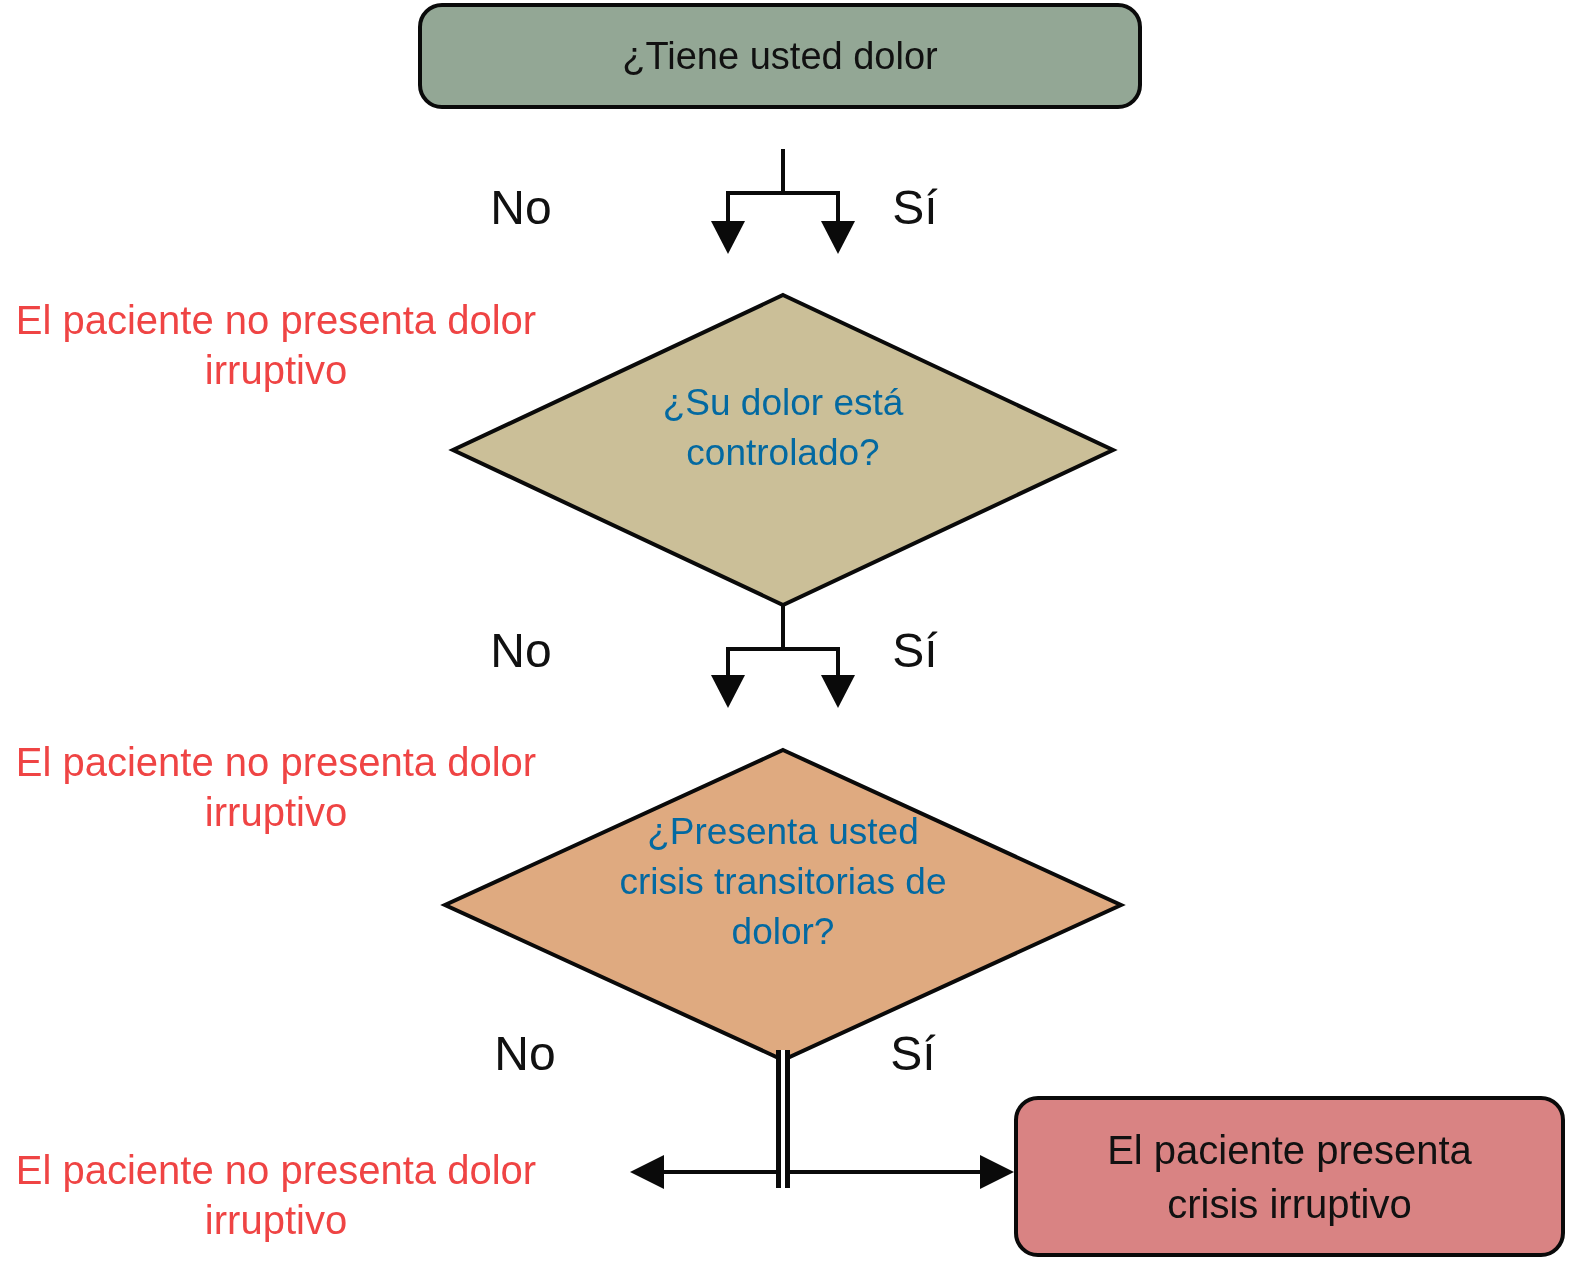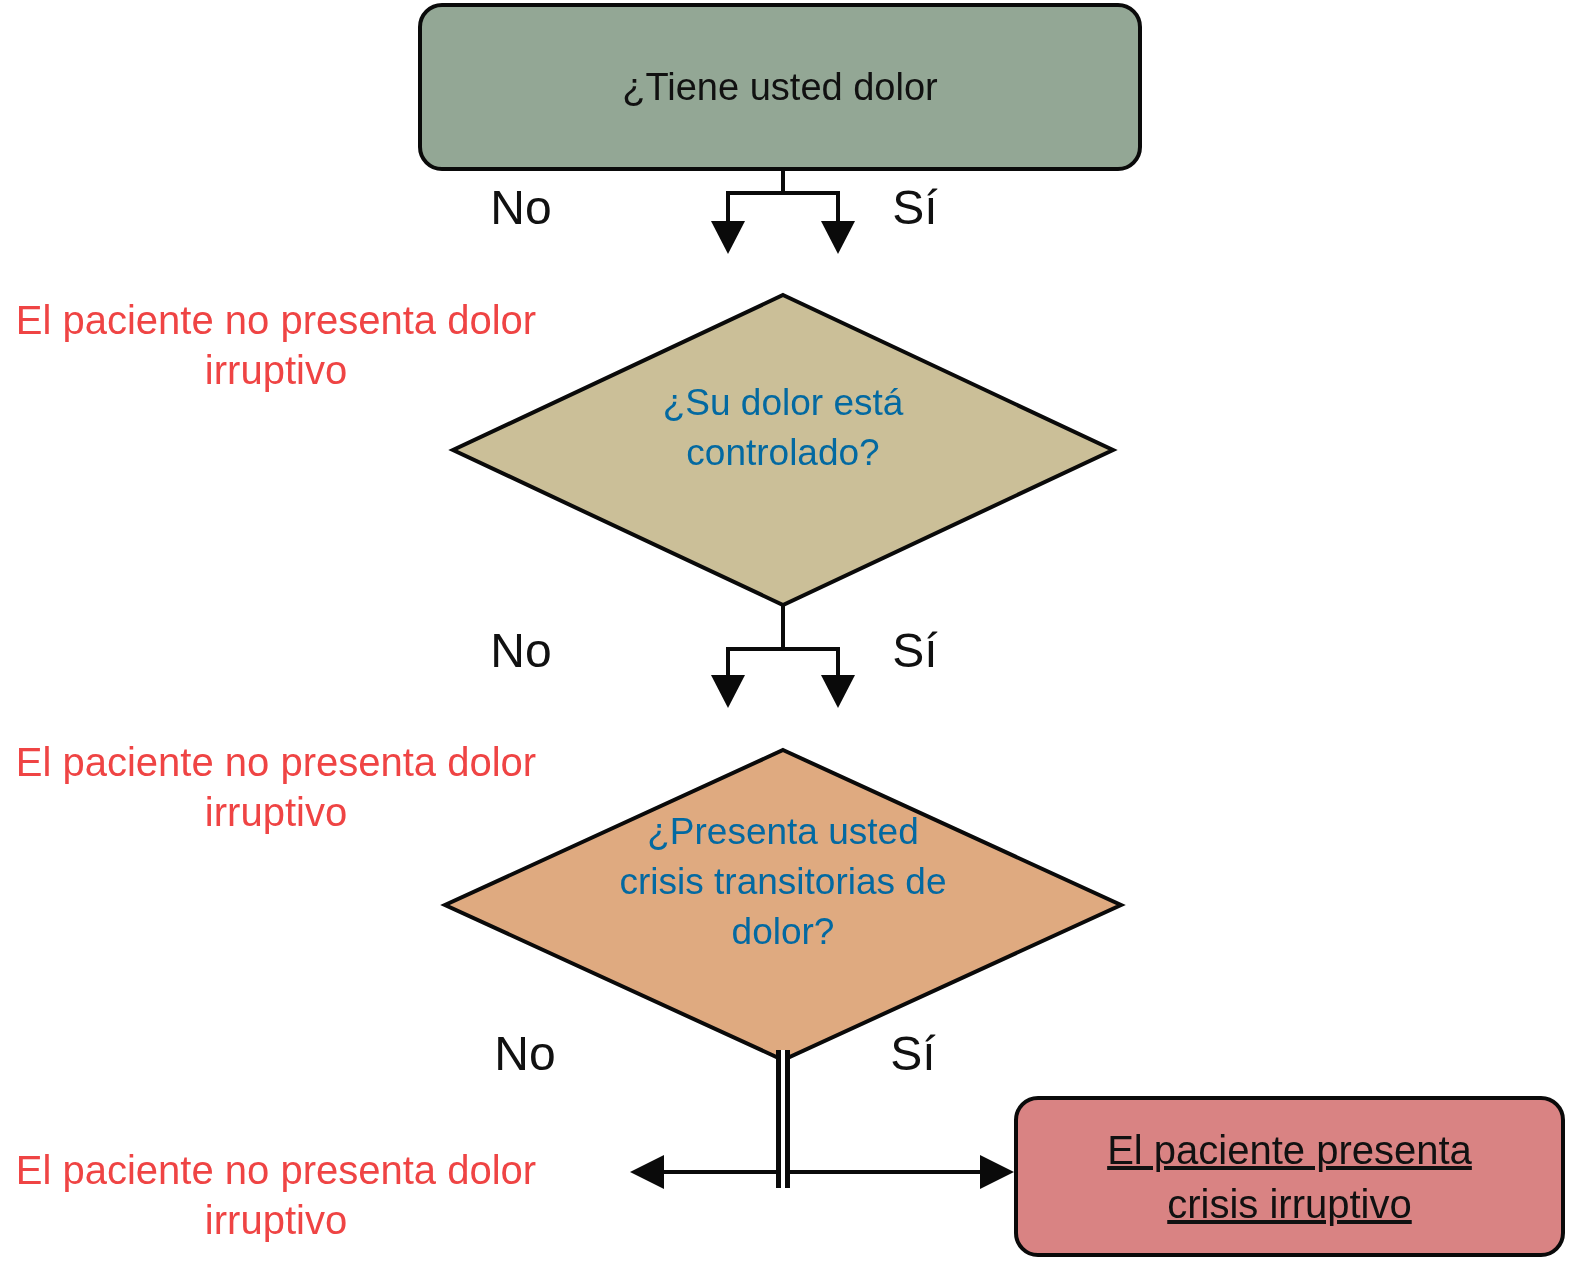--- a/index.html
+++ b/index.html
@@ -3,21 +3,21 @@
 <meta charset="utf-8">
 <style>
   html,body{margin:0;padding:0;}
   body{font-family:"Liberation Sans",sans-serif;}
   #canvas{position:relative;width:1569px;height:1262px;overflow:hidden;background:#fff;}
   #shapes{position:absolute;left:0;top:0;width:1569px;height:1262px;}
   .node{position:absolute;display:flex;flex-direction:column;align-items:center;justify-content:center;
         box-sizing:border-box;border:4px solid #0a0a0a;color:#111;text-align:center;}
   .node span{display:block;}
   .rounded{border-radius:24px;}
-  .start-box{left:418px;top:3px;width:724px;height:168px;font-size:38px;line-height:48px;gap:38px;}
+  .start-box{left:418px;top:3px;width:724px;height:106px;font-size:38px;line-height:48px;gap:38px;}
   .result-box{left:1014px;top:1096px;width:551px;height:161px;font-size:40px;line-height:54px;}
   .diamond-text{position:absolute;color:#0369a1;text-align:center;font-size:37px;line-height:50px;}
   .d1-text{left:633px;top:378px;width:300px;}
   .d2-text{left:613px;top:807px;width:340px;}
   .outcome{position:absolute;left:0;width:552px;color:#ef4444;text-align:center;font-size:40px;line-height:50px;}
   .outcome span{display:block;}
   .o1{top:295px;}
   .o2{top:737px;}
   .o3{top:1145px;}
   .branch-label{position:absolute;width:110px;color:#111;text-align:center;font-size:48px;line-height:46px;}
@@ -94,18 +94,18 @@
   </div>
 
   <div class="branch-label" style="left:470px;top:1031px;">No</div>
   <div class="branch-label" style="left:858px;top:1031px;">Sí</div>
 
   <div class="outcome o3">
     <span>El paciente no presenta dolor</span>
     <span>irruptivo</span>
   </div>
 
-  <div class="node rounded result-box" style="background-color: rgb(217, 131, 131); text-decoration: underline;">
+  <div class="node rounded result-box" style="background-color: rgb(217, 131, 131);">
     <span>El paciente presenta</span>
     <span>crisis irruptivo</span>
   </div>
 
 </div>
 
 </body></html>

